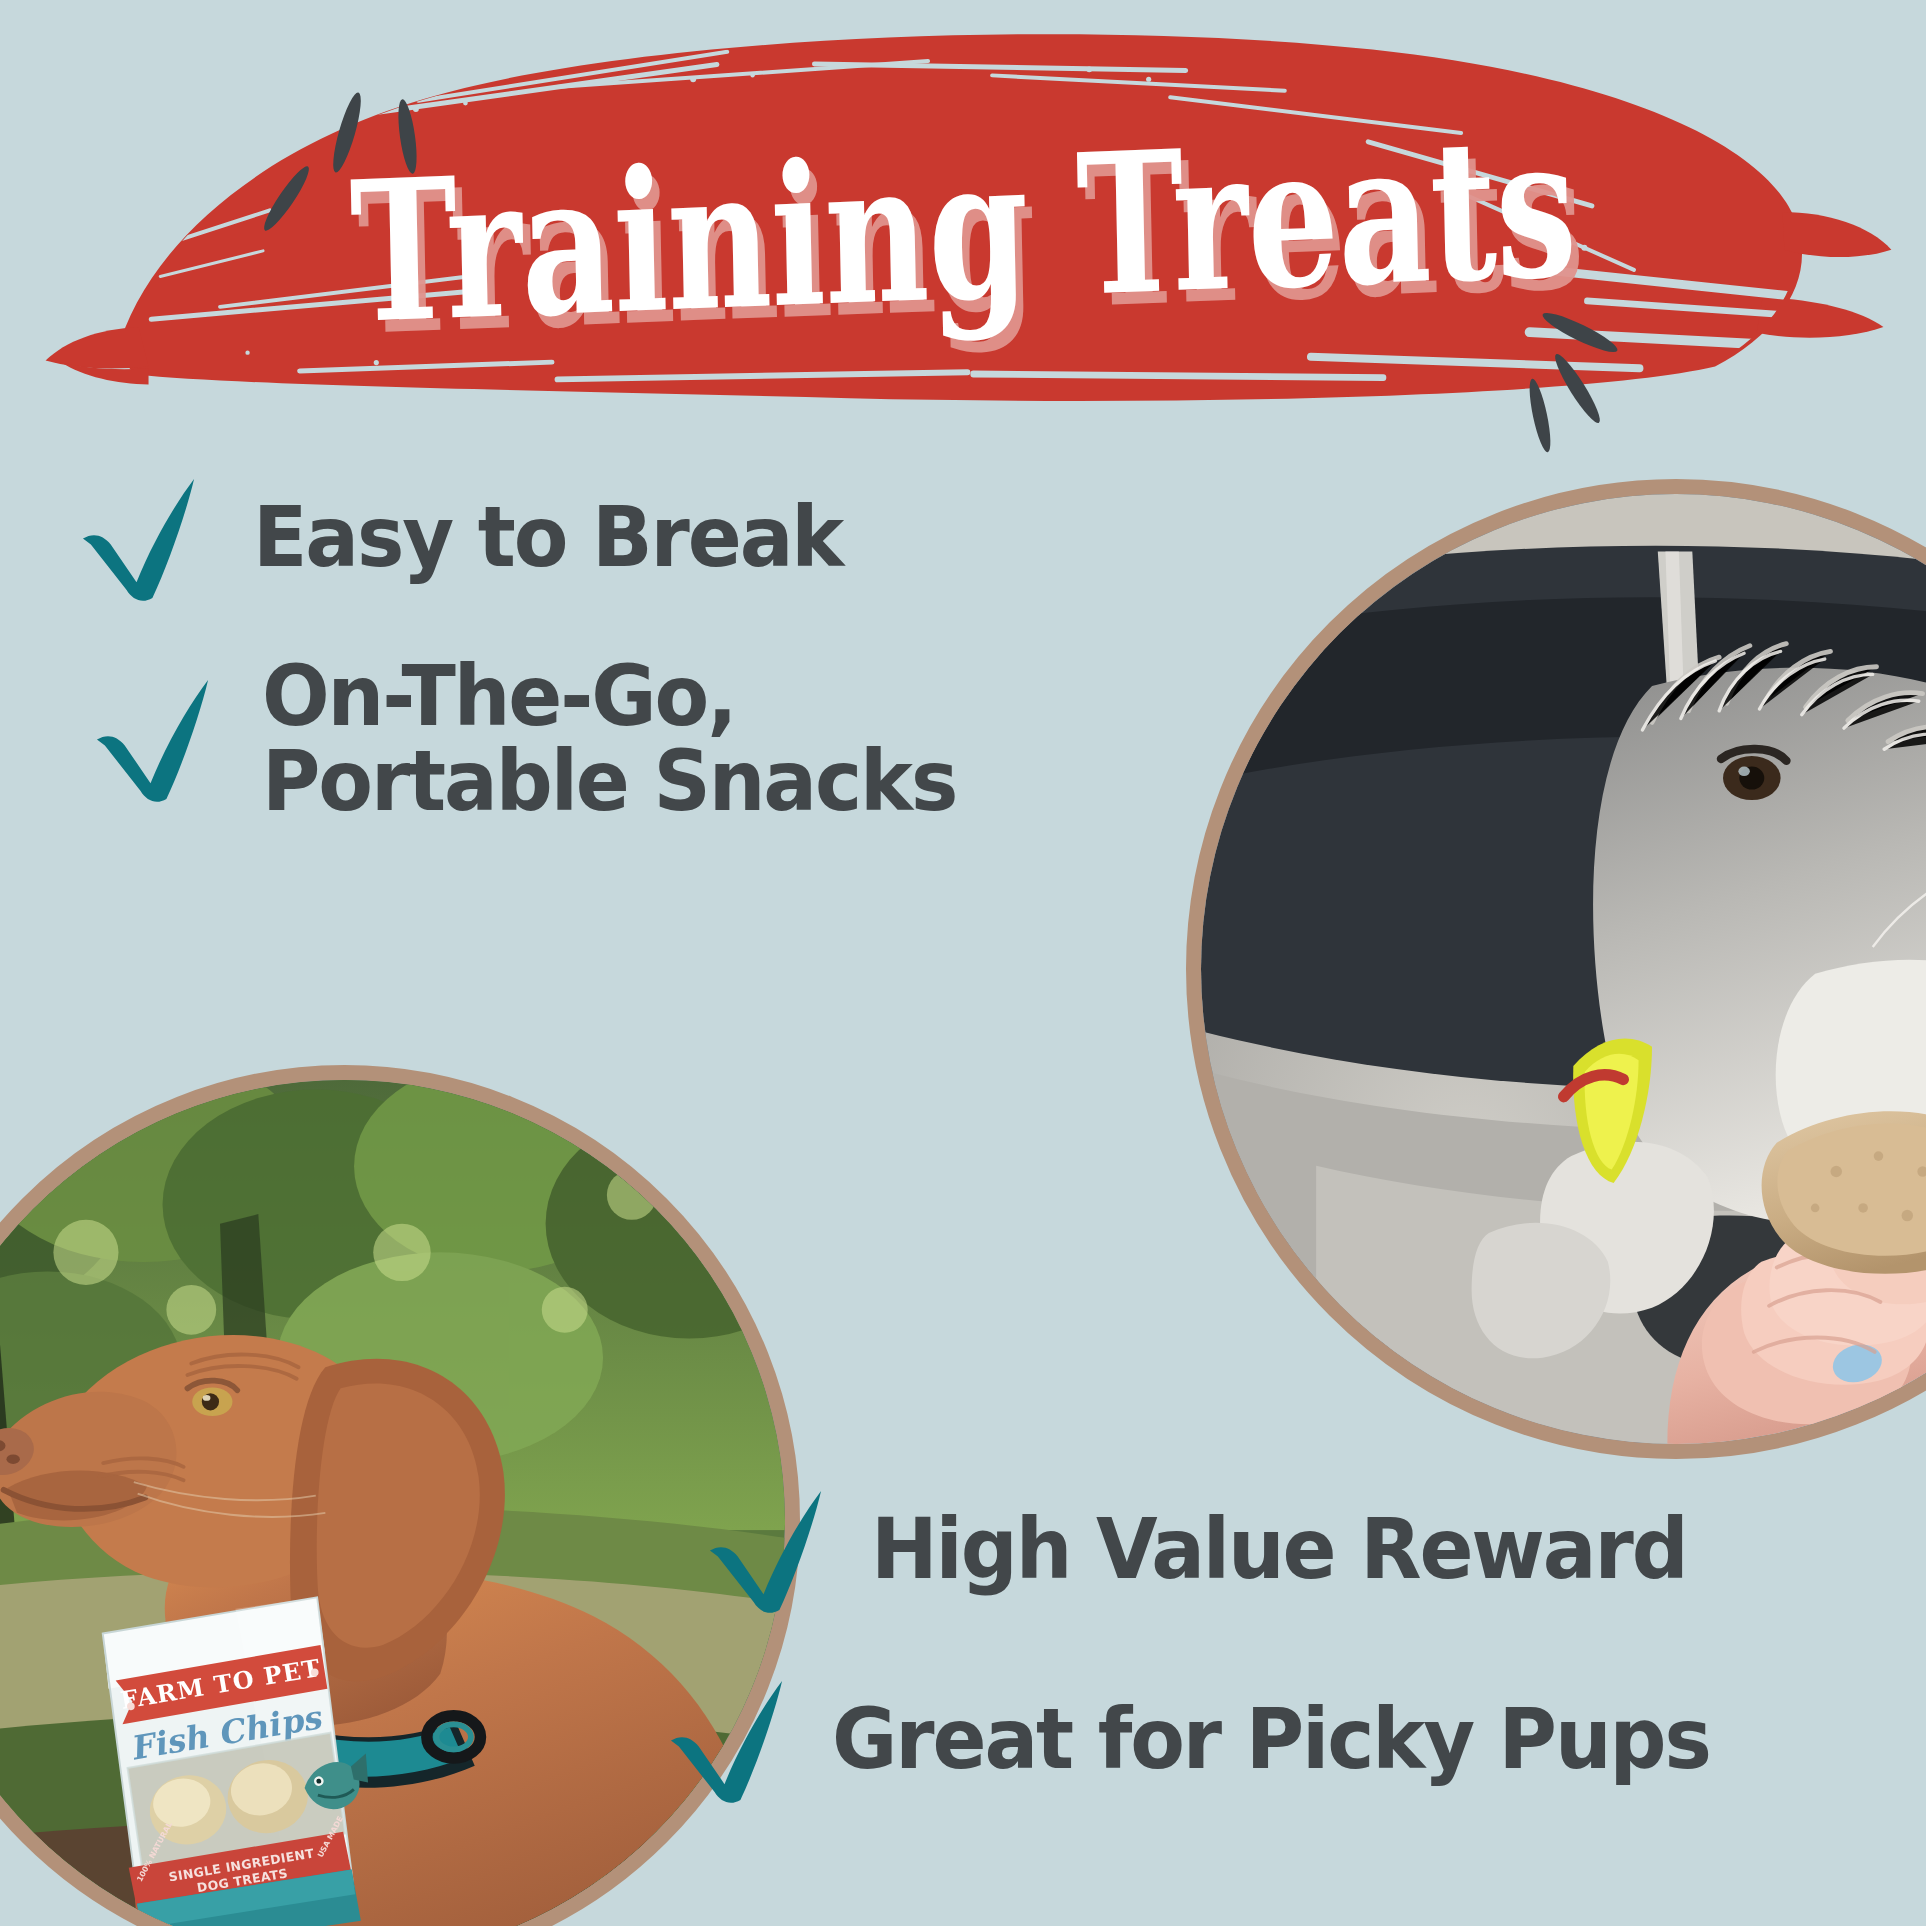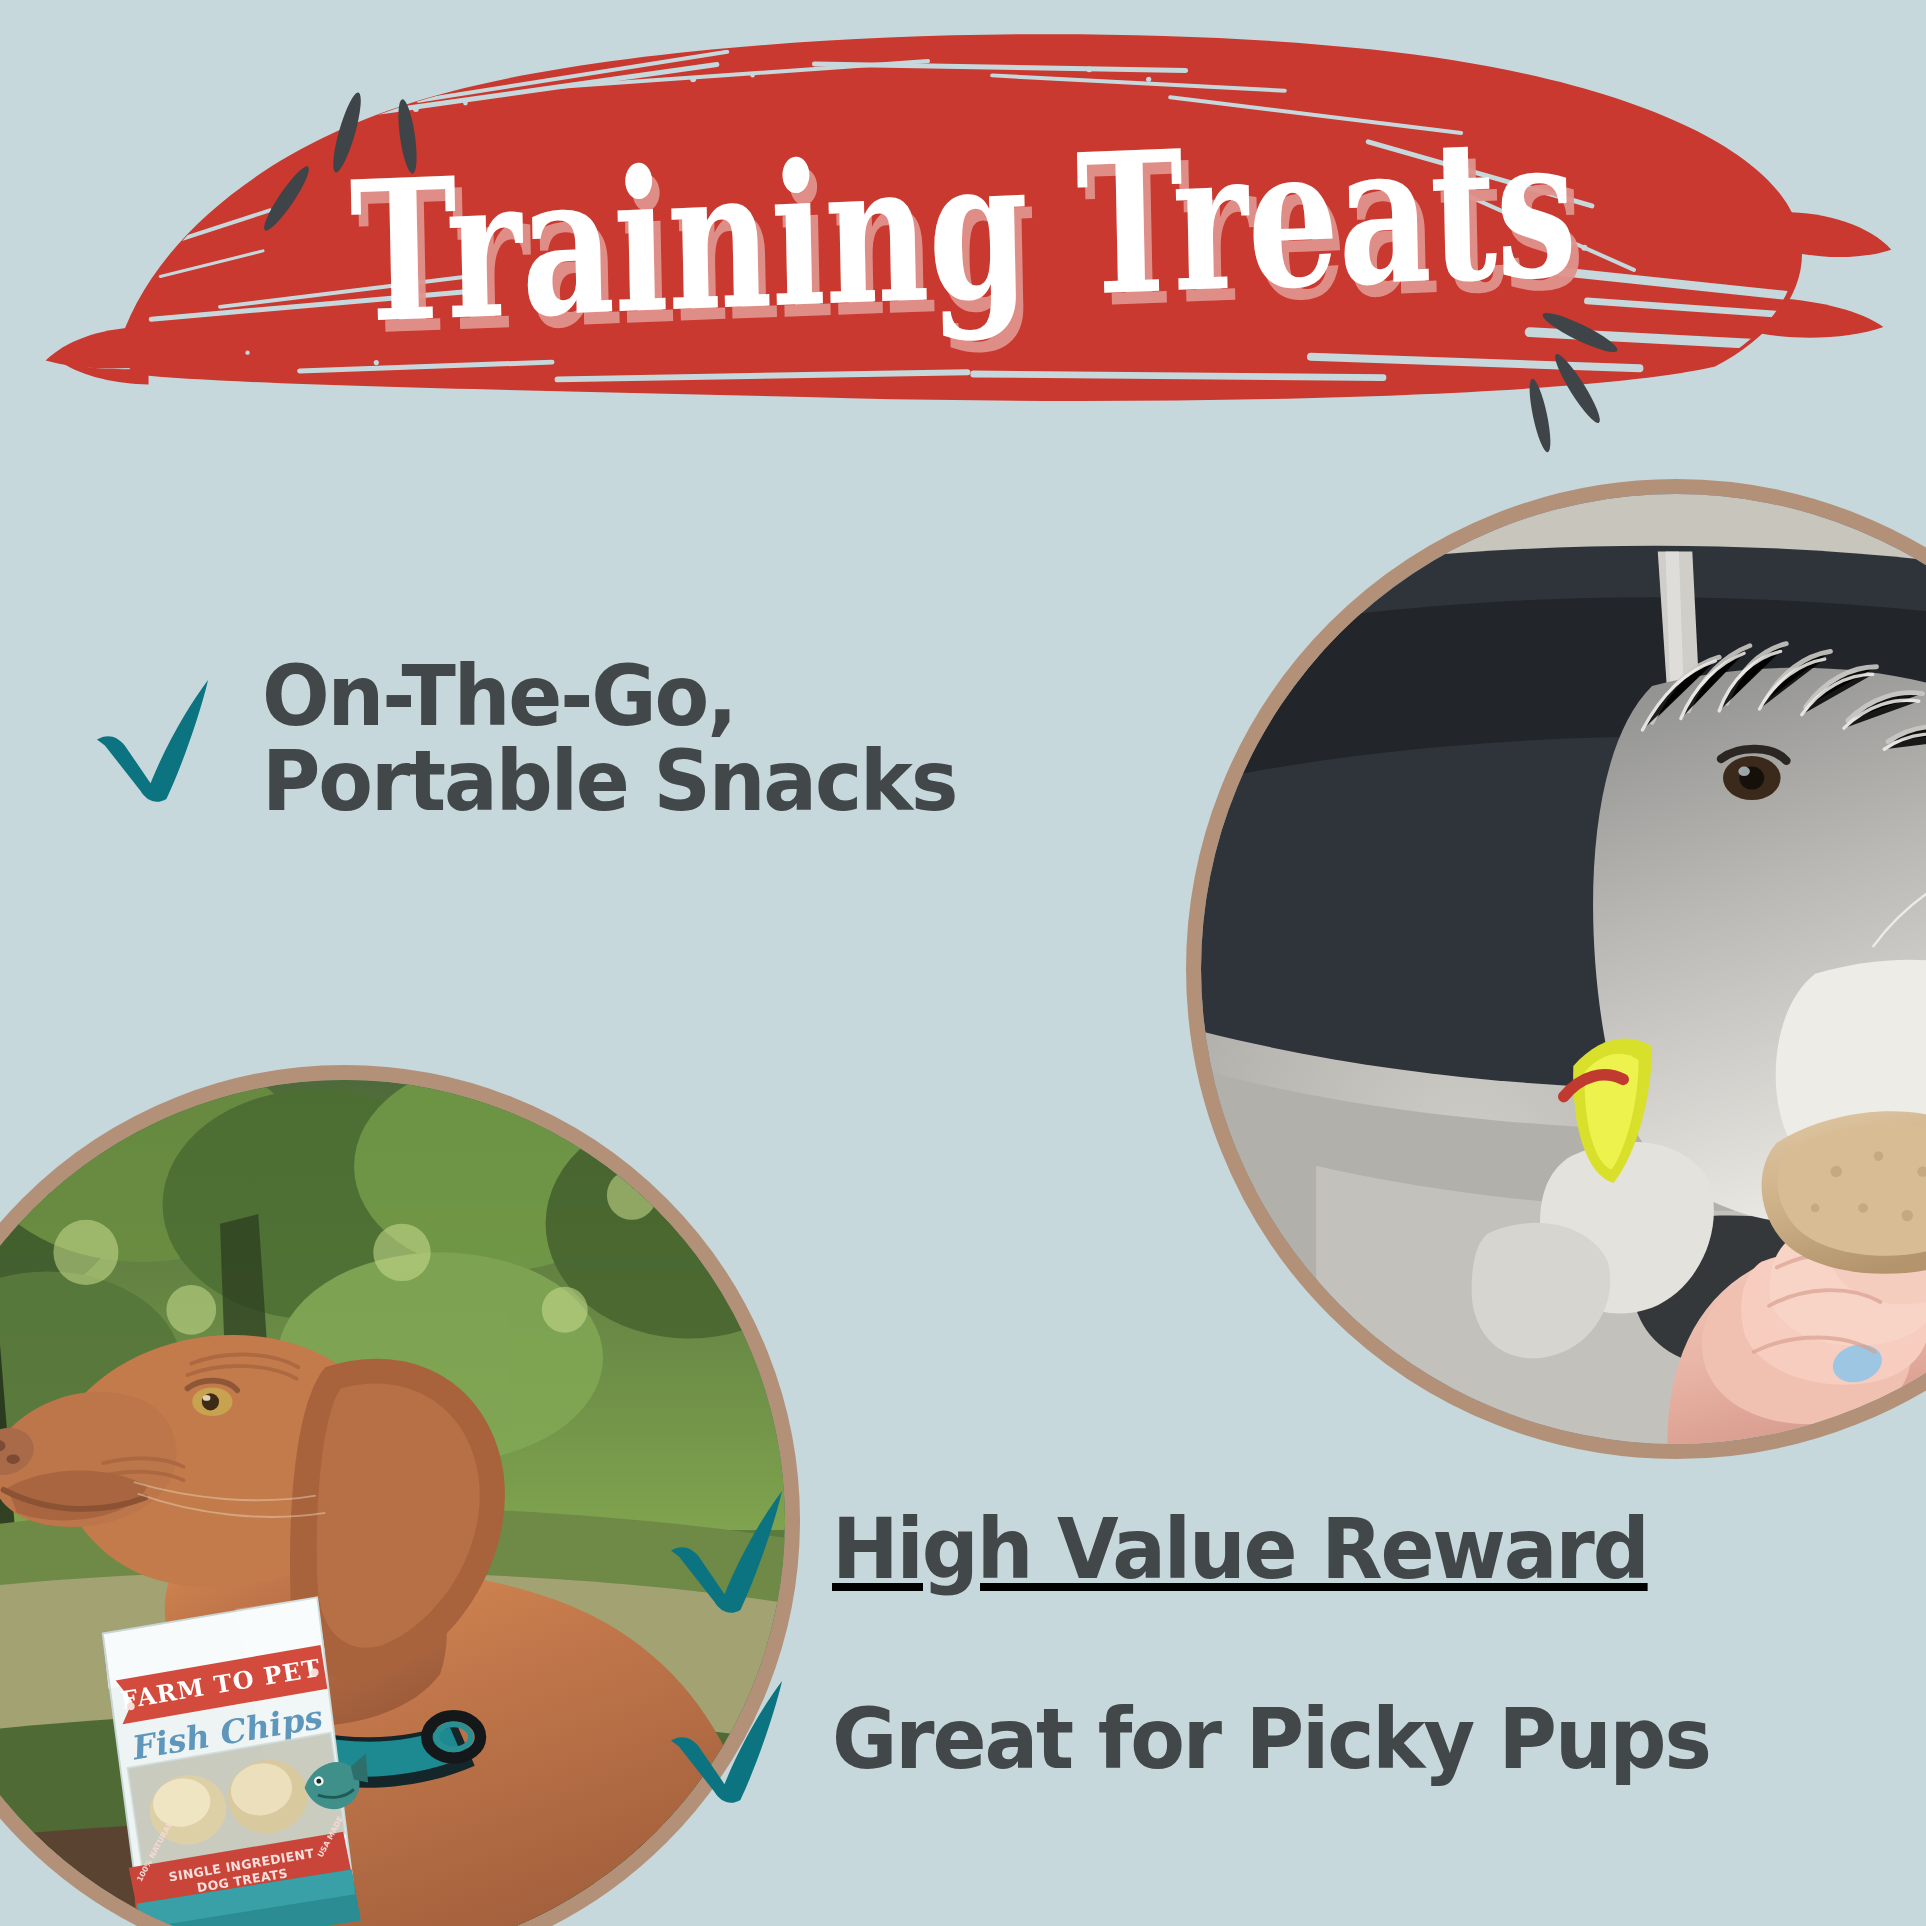--- a/index.html
+++ b/index.html
@@ -48,21 +48,21 @@
     transform-origin:left center;
     white-space:pre-line;
   }
 
   #feat1{left:77px;top:473px;}
   #feat1 .txt{margin-left:51px;font-size:83px;}
 
   #feat2{left:91px;top:655px;}
   #feat2 .txt{margin-left:46px;font-size:83px;}
 
-  #feat3{left:665px;top:1485px;text-decoration:underline;}
+  #feat3{left:704px;top:1485px;}
   #feat3 .txt{margin-left:42px;font-size:83px;}
 
   #feat4{left:665px;top:1675px;}
   #feat4 .txt{margin-left:42px;font-size:83px;}
 
   
   .circle{
     position:absolute;border-radius:50%;overflow:hidden;
     box-sizing:border-box;
     border:15px solid #b39179;
@@ -460,20 +460,27 @@
           <text x="22" y="284" font-family="DejaVu Sans, sans-serif" font-weight="bold" font-size="8" fill="#f4d9d5" transform="rotate(-58 22 284)">100% NATURAL</text>
           <text x="212" y="272" font-family="DejaVu Sans, sans-serif" font-weight="bold" font-size="8" fill="#f4d9d5" transform="rotate(-58 212 272)">USA MADE</text>
 
           <path d="M16,306 L242,286 L248,340 L24,358 Z" fill="#2b8c93"></path>
           <path d="M16,306 L242,286 L244,312 L18,332 Z" fill="#38a0a6"></path>
         </g>
       </svg>
     </div>
   </div>
 
+  <div class="feat" id="feat1">
+    <svg class="tick" width="125" height="131" viewBox="0 0 126 132">
+      <path d="M6,66 C16,60 26,62 34,72 L60,110 C78,66 100,30 118,6
+               C110,40 92,92 76,126 C66,132 56,128 50,118 L14,72 Z" fill="#0c7480"></path>
+    </svg>
+    <div class="txt">Easy to Break</div>
+  </div>
 
   <div class="feat" id="feat2">
     <svg class="tick" width="125" height="131" viewBox="0 0 126 132">
       <path d="M6,66 C16,60 26,62 34,72 L60,110 C78,66 100,30 118,6
                C110,40 92,92 76,126 C66,132 56,128 50,118 L14,72 Z" fill="#0c7480"></path>
     </svg>
     <div class="txt">On-The-Go,
 Portable Snacks</div>
   </div>
 

